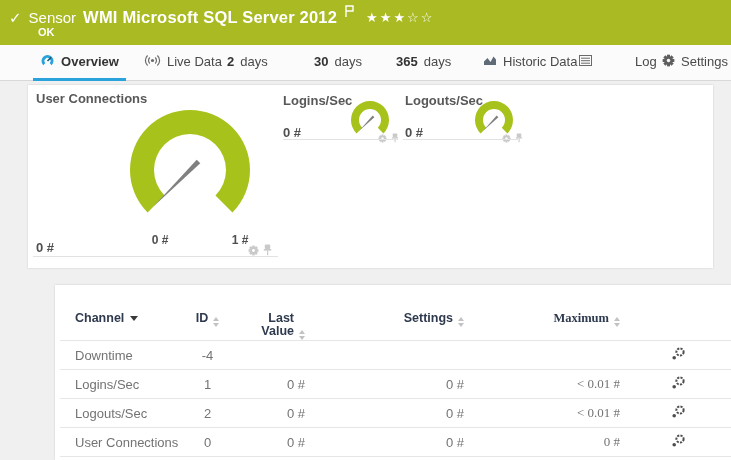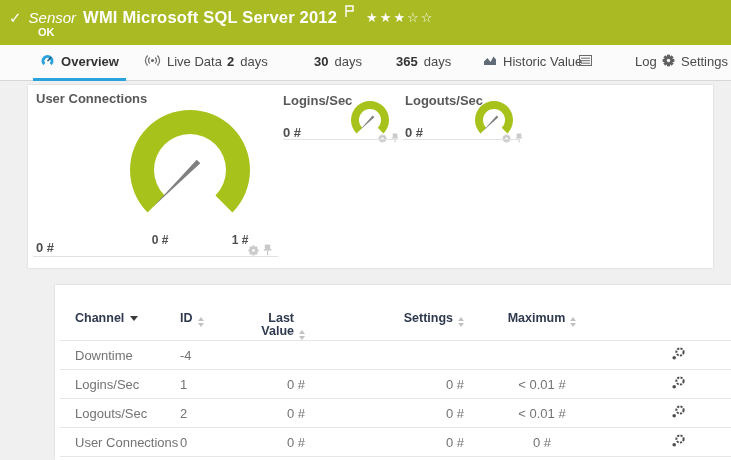--- a/index.html
+++ b/index.html
@@ -6,21 +6,21 @@
   body{
     width:731px;height:460px;overflow:hidden;position:relative;
     background:var(--page_bg);
     font-family:"Liberation Sans","DejaVu Sans",sans-serif;
     -webkit-font-smoothing:antialiased;
   }
   
   .app-header{position:absolute;left:0;top:0;width:731px;height:45px;background:var(--header_green);}
   .hdr-row{position:absolute;left:9px;top:5px;height:24px;display:flex;align-items:center;gap:7px;color:#fff;}
   .check{font-size:15px;font-weight:bold;line-height:1;}
-  .kind{font-style:italic;font-size:15px;}
+  .kind{font-size:15px;}
   .sensor-title{font-size:16.5px;font-weight:bold;letter-spacing:.2px;}
   .flag{margin-bottom:9px;}
   .stars{font-size:13px;letter-spacing:2px;margin-left:4px;margin-top:1px;cursor:pointer;}
   .status-ok{position:absolute;left:38px;top:26px;font-size:11px;font-weight:bold;color:#fff;}
   
   .tabbar{position:absolute;left:0;top:45px;width:731px;height:36px;background:#fbfbfb;border-bottom:1px solid #d8d8d8;box-sizing:border-box;}
   .tab{position:absolute;top:0;height:33px;display:flex;align-items:center;gap:6px;font-size:13px;color:#4a4a4a;cursor:pointer;white-space:nowrap;}
   .tab .num{font-weight:bold;color:#333;}
   .tab.active{color:#333;font-weight:bold;}
   .tab-underline{position:absolute;left:33px;top:33px;width:93px;height:3px;background:var(--accent_blue);}
@@ -40,24 +40,24 @@
   .blk-value{position:absolute;font-size:13px;font-weight:bold;color:#4f4f4f;}
   .scale-label{position:absolute;width:44px;text-align:center;font-size:12px;font-weight:bold;color:#4f4f4f;}
   .blk-line{position:absolute;height:1px;background:#e2e2e2;}
   .mini-icons{position:absolute;display:flex;align-items:center;gap:4px;cursor:pointer;}
   .gauge-band{fill:var(--gauge_green);}
   .needle{fill:#808080;}
   
   .trow{display:flex;align-items:center;height:28px;margin:0 5px;border-bottom:1px solid #e6e6e6;font-size:13px;color:#737373;}
   .thead{height:56px;align-items:flex-start;padding-top:27px;box-sizing:border-box;font-weight:bold;color:#2f3a4f;font-size:12.5px;line-height:12px;}
   .c-channel{width:105px;padding-left:15px;text-align:left;}
-  .c-id{width:55px;text-align:left;}
+  .c-id{width:55px;text-align:center;}
   .c-last{width:70px;text-align:right;}
   .c-min{width:159px;text-align:right;}
-  .c-max{width:156px;text-align:center;}
+  .c-max{width:156px;text-align:right;font-family:Liberation Serif, serif;}
   .c-gear{width:115px;display:flex;justify-content:center;}
   .thead .c-channel,.thead .c-id,.thead .c-min,.thead .c-max{cursor:pointer;}
   .sort-arrows{display:inline-flex;flex-direction:column;gap:2px;margin-left:5px;vertical-align:1px;}
   .sort-arrows i{display:block;width:0;height:0;border-left:3.5px solid transparent;border-right:3.5px solid transparent;}
   .sort-arrows .up{border-bottom:4px solid #c2c2c2;}
   .sort-arrows .dn{border-top:4px solid #c2c2c2;}
   .sorted-caret{display:inline-block;width:0;height:0;border-left:4px solid transparent;border-right:4px solid transparent;border-top:5px solid #3a3a3a;margin-left:6px;vertical-align:1px;}
   .gear-pair{cursor:pointer;}
   .abs{position:absolute;}
 </style>
@@ -112,21 +112,21 @@
   <div class="tab tab-365d">
     <span class="num">365</span>
     <span>days</span>
   </div>
   <div class="tab tab-hist">
     <span>
       <svg width="14" height="12" viewBox="0 0 14 12">
           <path d="M1 11 V7.5 L4.5 4 7.5 8 10.5 2.5 13 5.5 V11 Z" fill="#5f6b77"></path>
         </svg>
     </span>
-    <span>Historic Value</span>
+    <span>Historic Data</span>
   </div>
   <div class="tab tab-log">
     <span>
       <svg width="13" height="11" viewBox="0 0 13 11" fill="none" stroke="#6a6a6a" stroke-width="1">
         <rect x="0.5" y="0.5" width="12" height="10"></rect>
         <line x1="2" y1="3.2" x2="11" y2="3.2"></line>
           <line x1="2" y1="5.7" x2="11" y2="5.7"></line>
           <line x1="2" y1="8.2" x2="11" y2="8.2"></line>
       </svg>
     </span>

